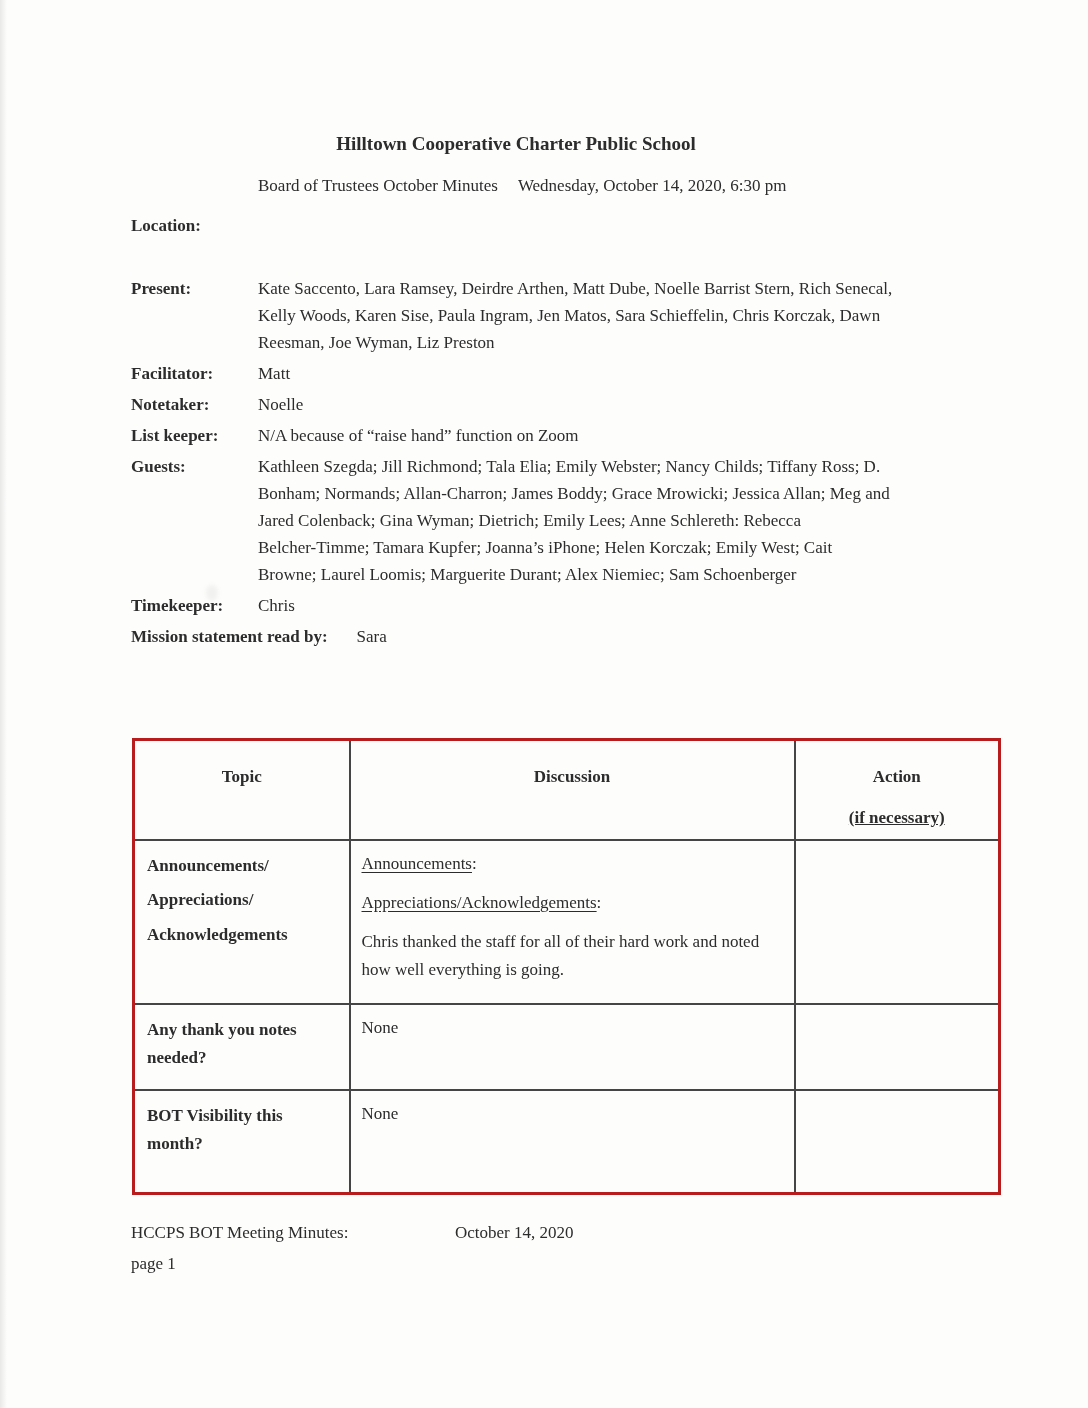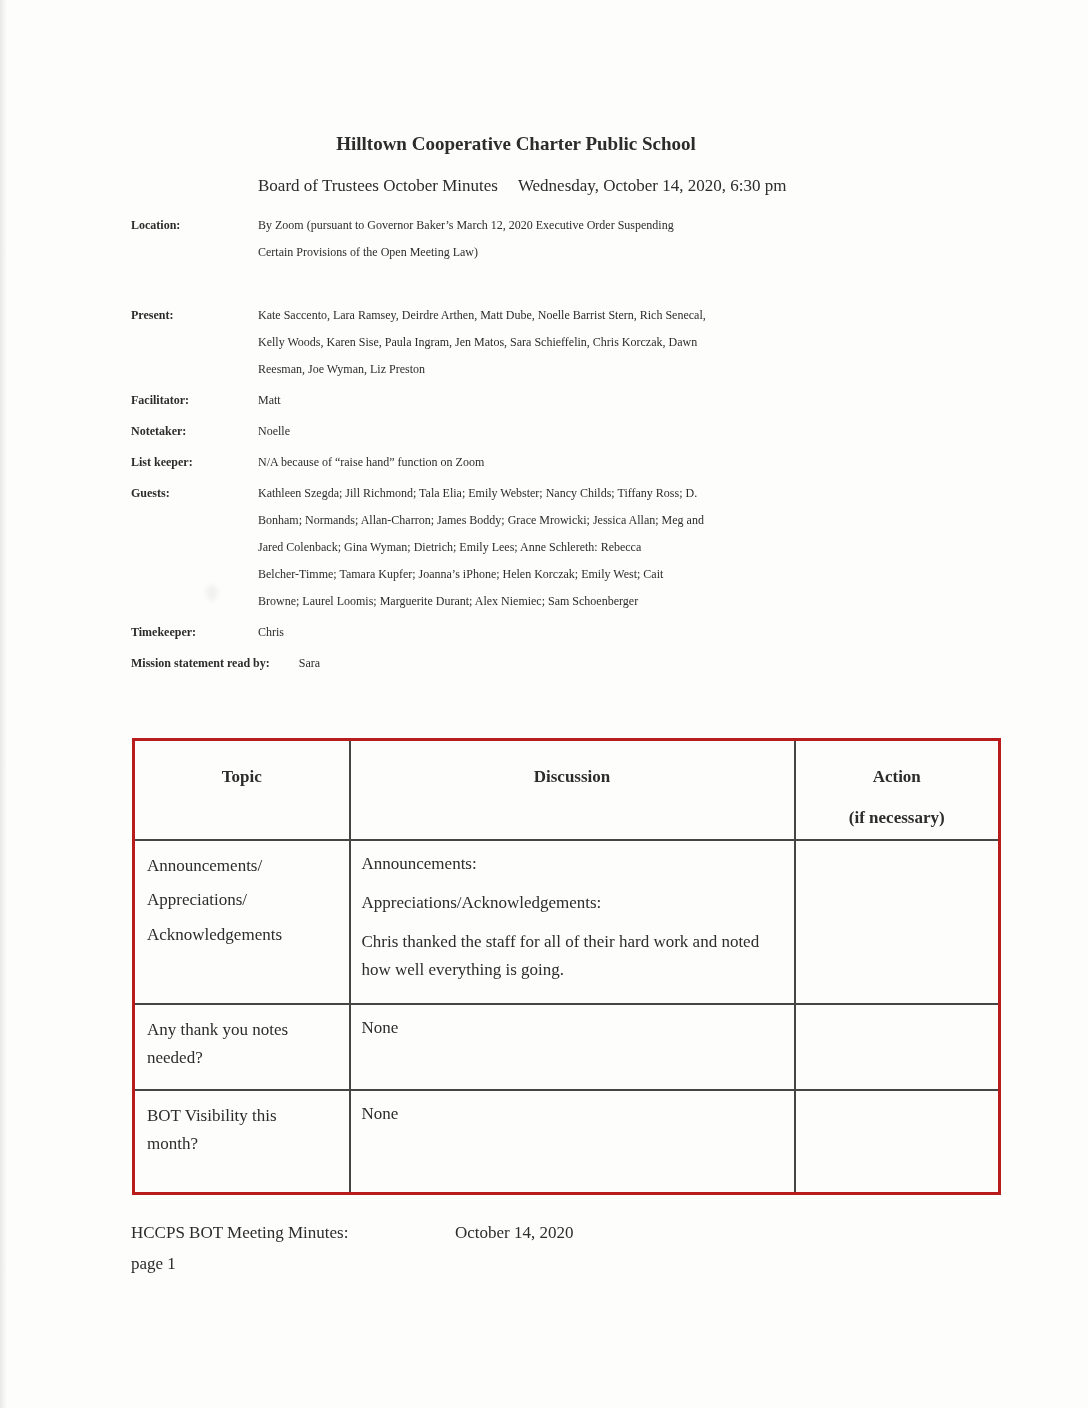--- a/index.html
+++ b/index.html
@@ -25,53 +25,53 @@
   .title {
     position:absolute; top:133px; left:0; width:1032px;
     text-align:center; font-weight:bold; font-size:19px; line-height:22px;
   }
   .subtitle {
     position:absolute; top:175px; left:258px; font-size:17px; line-height:22px;
     white-space:nowrap;
   }
   .subtitle .datetime { margin-left:20px; }
 
-  .meta { position:absolute; top:212px; left:131px; width:872px; font-size:12px; }
+  .meta { position:absolute; top:212px; left:131px; width:872px; font-size:17px; }
   .meta-row { display:flex; margin-bottom:4px; }
   .meta-row.gap-after { margin-bottom:36px; }
   .meta-label { flex:0 0 auto; width:127px; font-weight:bold; line-height:27px; }
   .meta-value { line-height:27px; white-space:pre-line; }
   .meta-row.inline-label .meta-label { width:auto; margin-right:29px; }
 
   table.minutes-table {
     position:absolute; top:738px; left:132px;
     width:866px; table-layout:fixed; border-collapse:collapse;
     font-size:17px;
     border:3px solid #b91c1c;
   }
   .col-topic { width:216px; }
   .col-discussion { width:445px; }
   .col-action { width:205px; }
   .minutes-table th, .minutes-table td {
     border:2px solid #454545; vertical-align:top; padding:0; box-sizing:border-box;
   }
   .minutes-table thead tr { height:100px; }
   .minutes-table th { font-weight:bold; text-align:center; padding-top:25px; line-height:21px; }
-  .action-line2 { margin-top:20px; font-weight:bold; }
+  .action-line2 { margin-top:20px; font-weight:bold;text-decoration:underline; }
   tr.row-1 { height:164px; }
   tr.row-2 { height:86px; }
   tr.row-3 { height:104px; }
   td.topic-cell {
-    font-weight:normal; padding:11px 10px 0 12px;
+    font-weight:bold; padding:11px 10px 0 12px;
     white-space:pre-line; line-height:28px;
   }
   tr.row-1 td.topic-cell { line-height:34.5px; padding-top:8px; }
   td.discussion-cell { padding:9px 14px 0 11px; line-height:28px; }
   td.discussion-cell p { margin:0 0 11px 0; }
-  .u { text-underline-offset:3px; }
+  .u { text-decoration:underline; text-underline-offset:3px; }
 
   .footer { position:absolute; top:1217px; left:131px; font-size:17px; line-height:31px; }
   .footer-label { display:inline-block; width:324px; }
 </style>
 </head>
 <body>
 
 <div class="page scanfuzz">
 
   <div class="paper-edge"></div>
@@ -79,22 +79,20 @@
 
   <div class="title">Hilltown Cooperative Charter Public School</div>
 
   <div class="subtitle">
     <span>Board of Trustees October Minutes</span><span class="datetime">Wednesday, October 14, 2020, 6:30 pm</span>
   </div>
 
   <div class="meta">
     <div class="meta-row gap-after">
       <div class="meta-label">Location:</div>
-      <div class="meta-value">By Zoom (pursuant to Governor Baker’s March 12, 2020 Executive Order Suspending
-Certain Provisions of the Open Meeting Law)</div>
     </div>
     <div class="meta-row">
       <div class="meta-label">Present:</div>
       <div class="meta-value">Kate Saccento, Lara Ramsey, Deirdre Arthen, Matt Dube, Noelle Barrist Stern, Rich Senecal,
 Kelly Woods, Karen Sise, Paula Ingram, Jen Matos, Sara Schieffelin, Chris Korczak,  Dawn
 Reesman, Joe Wyman, Liz Preston</div>
     </div>
     <div class="meta-row">
       <div class="meta-label">Facilitator:</div>
       <div class="meta-value">Matt</div>

